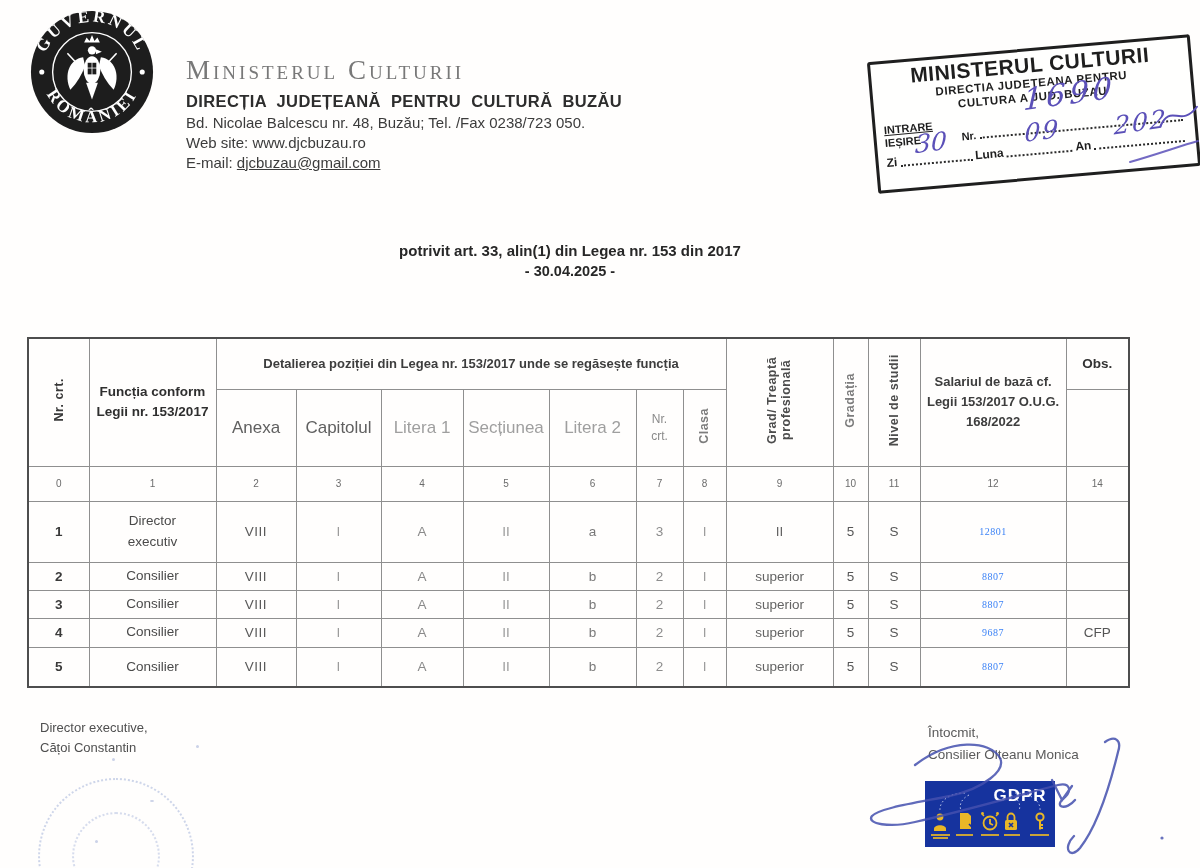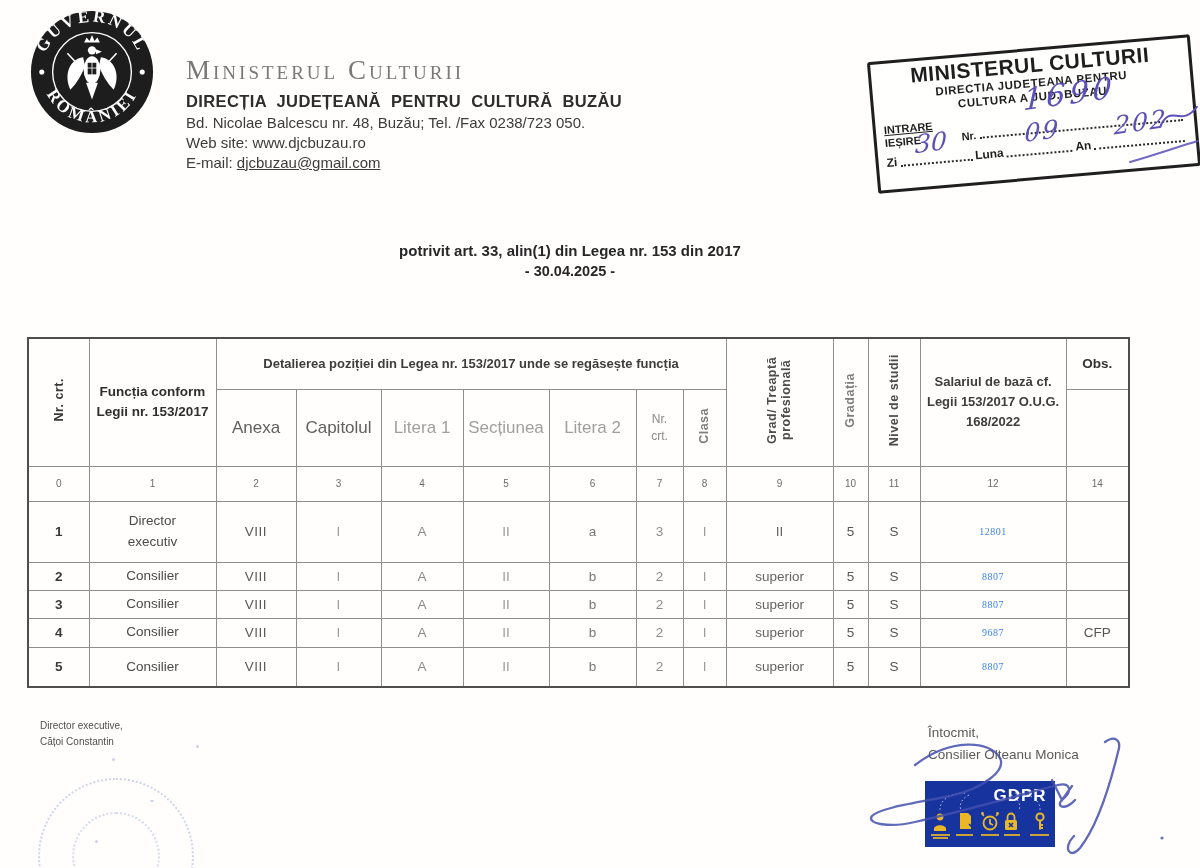--- a/index.html
+++ b/index.html
@@ -70,21 +70,21 @@
   .col6{color:#787878;}
   .col7{color:#8d8d8d;}
   .col8{color:#9d9d9d;}
   .col9{color:#646464;}
   .col10{color:#565656;}
   .col11{color:#565656;}
   .col12{color:#3b82f6;font-size:10px;letter-spacing:.5px;font-family:Liberation Serif, serif;}
   .col13{color:#555;}
 
   
-  .sign-left{position:absolute;left:40px;top:718px;font-size:10px;color:#4f4f4f;line-height:1.55;}
+  .sign-left{position:absolute;left:40px;top:718px;font-size:13px;color:#4f4f4f;line-height:1.55;}
   .sign-right{position:absolute;left:928px;top:722px;font-size:13.5px;color:#5a5a5a;line-height:1.6;}
   .round-stamp{position:absolute;border-radius:50%;border:2px dotted rgba(105,130,195,.33);}
   .rs-outer{left:38px;top:778px;width:152px;height:152px;}
   .rs-inner{left:72px;top:812px;width:84px;height:84px;border-color:rgba(105,130,195,.27);}
   .speck{position:absolute;width:3px;height:3px;border-radius:50%;background:rgba(105,130,195,.35);}
 
   
   .gdpr{position:absolute;left:925px;top:781px;width:130px;height:66px;background:#16339e;}
   .gdpr-title{position:absolute;left:0;top:5px;width:100%;text-align:center;color:#fff;
               font-weight:bold;font-size:17px;letter-spacing:1px;font-family:"Liberation Sans",sans-serif;margin-left:30px;}

